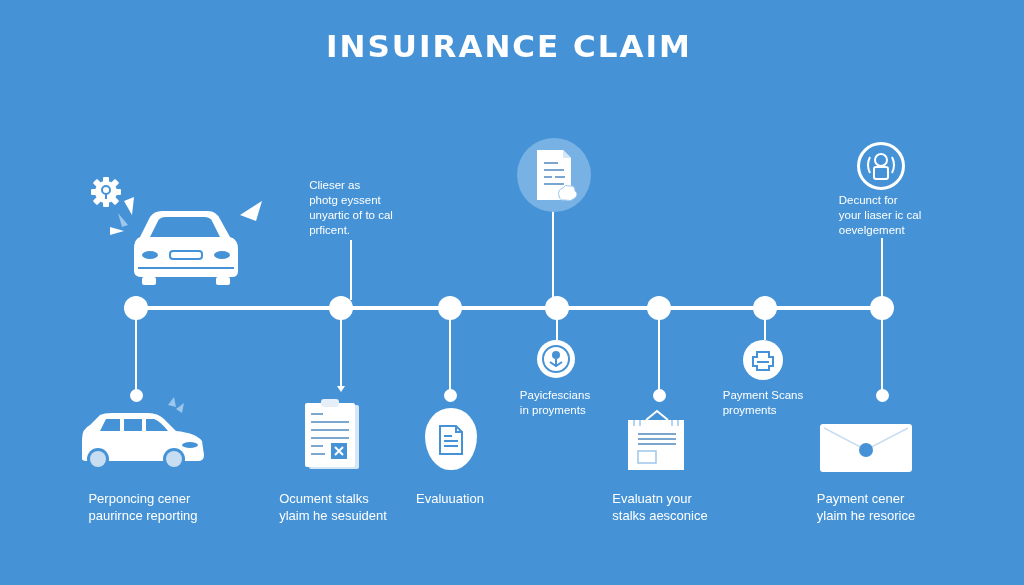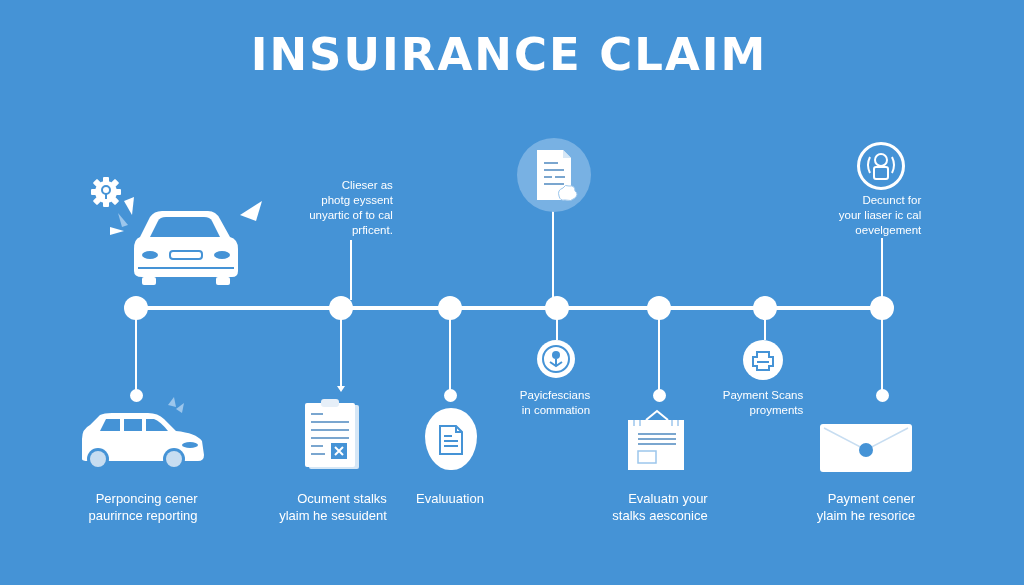--- a/index.html
+++ b/index.html
@@ -5,37 +5,37 @@
   html, body { margin: 0; padding: 0; }
   body {
     width: 1024px; height: 585px; overflow: hidden;
     background: #4593d6;
     font-family: "Liberation Sans", "DejaVu Sans", sans-serif;
     color: #ffffff;
     position: relative;
   }
   .title {
     position: absolute; left: 0; top: 28px; width: 1018px;
-    text-align: center; font-weight: bold; font-size: 45px;
+    text-align: center; font-weight: bold; font-size: 31px;
     letter-spacing: 2px; color: #ffffff;
     font-family: "DejaVu Sans", sans-serif;
   }
   .abs { position: absolute; }
   .timeline-line {
     position: absolute; left: 136px; top: 306px; width: 746px; height: 4px;
     background: #ffffff; border-radius: 2px;
   }
   .node {
     position: absolute; width: 24px; height: 24px; border-radius: 50%;
     background: #ffffff; top: 296px; margin-left: -12px;
   }
   .vline { position: absolute; width: 2px; background: #ffffff; margin-left: -1px; }
   .dot { position: absolute; width: 13px; height: 13px; border-radius: 50%; background: #fff; margin-left: -6.5px; }
   .label {
-    position: absolute; text-align: right; font-size: 13px; line-height: 17px;
+    position: absolute; text-align: left; font-size: 13px; line-height: 17px;
     color: #ffffff; white-space: nowrap; transform: translateX(-50%);
   }
   .label.small { font-size: 11.5px; line-height: 15px; }
   .circle-icon {
     position: absolute; border-radius: 50%; background: #ffffff;
     display: flex; align-items: center; justify-content: center;
   }
 </style>
 </head>
 <body>
@@ -139,21 +139,21 @@
 
 <div class="circle-icon" style="left:537px; top:340px; width:38px; height:38px">
   <svg width="38" height="38" viewBox="0 0 38 38">
     <circle cx="19" cy="19" r="13" fill="none" stroke="#4593d6" stroke-width="2"></circle>
     <circle cx="19" cy="15" r="4" fill="#4593d6"></circle>
     <path d="M19,19 L19,26 M13,22 Q16,24 19,26 Q22,24 25,22" fill="none" stroke="#4593d6" stroke-width="2"></path>
   </svg>
 </div>
 <div class="label small" style="left:555px; top:388px">
   <div>Payicfescians</div>
-  <div>in commation</div>
+  <div>in proyments</div>
 </div>
 
 <div class="circle-icon" style="left:743px; top:340px; width:40px; height:40px">
   <svg width="40" height="40" viewBox="0 0 40 40">
     <path d="M14,12 L26,12 L26,17 L30,17 L30,26 L26,26 L26,30 L14,30 L14,26 L10,26 L10,17 L14,17 Z" fill="none" stroke="#4593d6" stroke-width="2"></path>
     <line x1="14" y1="22" x2="26" y2="22" stroke="#4593d6" stroke-width="2"></line>
   </svg>
 </div>
 <div class="label small" style="left:763px; top:388px">
   <div>Payment Scans</div>

